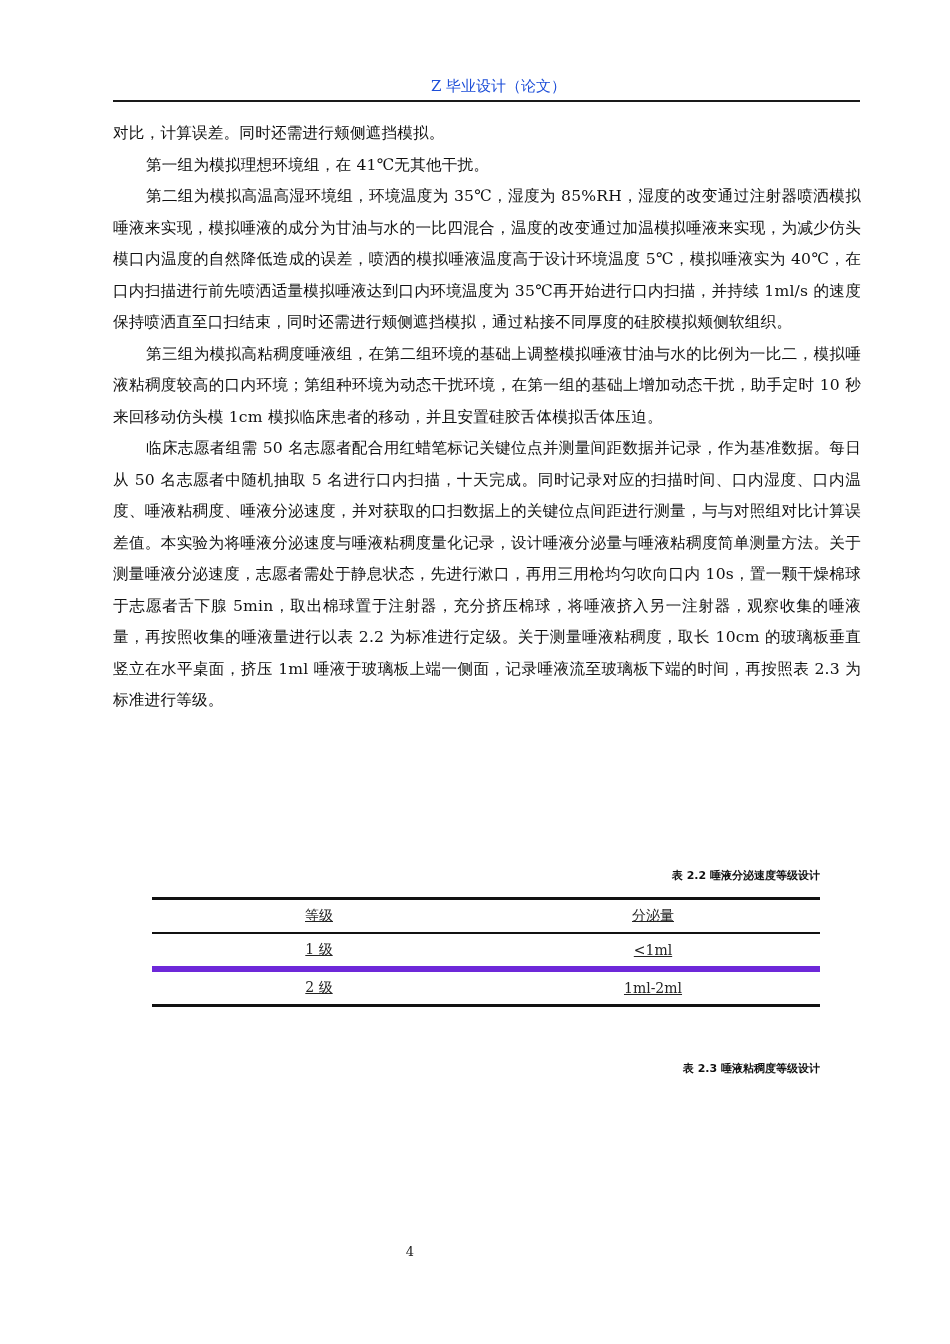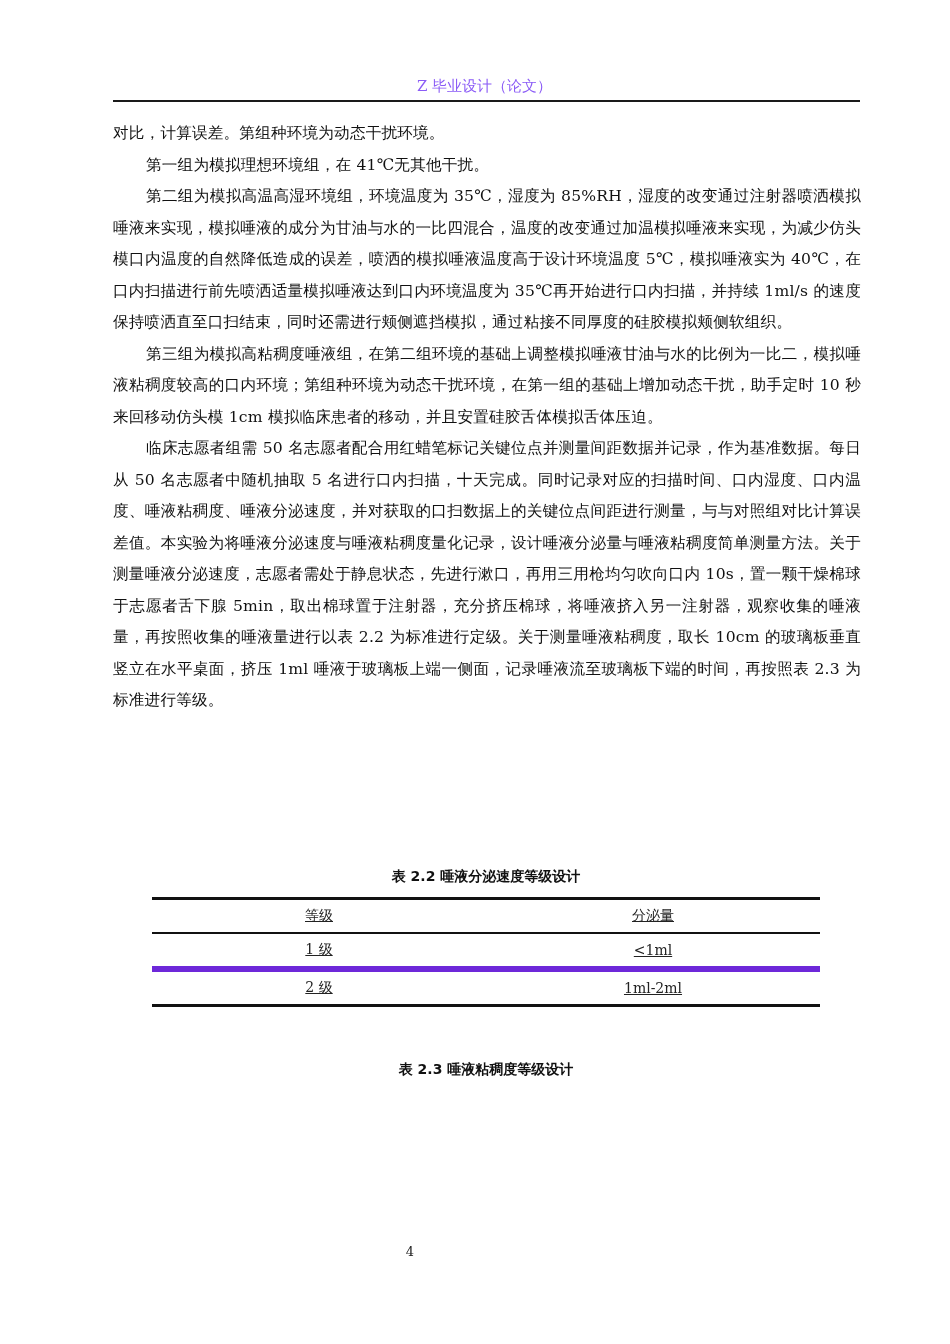--- a/index.html
+++ b/index.html
@@ -1,49 +1,49 @@
 <!DOCTYPE html>
 <html><head>
 <meta charset="utf-8">
 <style>
   html, body { margin: 0; padding: 0; background: #ffffff; }
   body { width: 950px; height: 1344px; position: relative; overflow: hidden;
          font-family: "DejaVu Serif", "Liberation Serif", serif; color: #111; }
-  .page-header { position: absolute; left: 111px; top: 76px; width: 747px;
-                 text-align: center; font-size: 15px; line-height: 20px; color: #8b5cf6; }
+  .page-header { position: absolute; left: 125px; top: 76px; width: 747px;
+                 text-align: center; font-size: 15px; line-height: 20px; color: #1d4ed8; }
   .header-rule { position: absolute; left: 113px; top: 100px; width: 747px;
                  height: 2px; background: #1a1a1a; }
   .body-text { position: absolute; left: 113px; top: 118px; width: 748px; }
   .para { margin: 0; font-size: 15.6px; line-height: 31.5px; text-align: justify;
           text-justify: inter-character; letter-spacing: 0.2px; }
   .para.indent { text-indent: 33px; }
-  .table-caption { position: absolute; left: 152px; width: 668px; text-align: center;
+  .table-caption { position: absolute; left: 152px; width: 668px; text-align: right;
                    font-family: "DejaVu Sans", "Liberation Sans", sans-serif;
-                   font-size: 14px; font-weight: bold; color: #111; }
+                   font-size: 11px; font-weight: bold; color: #111; }
   .cap-22 { top: 868px; }
   .cap-23 { top: 1061px; }
   table.grade-table { position: absolute; left: 152px; top: 897px; width: 668px;
                       border-collapse: collapse; font-size: 14px; color: #222; text-decoration: underline; }
   table.grade-table th, table.grade-table td { text-align: center; font-weight: normal;
                       height: 32px; padding: 0; }
   table.grade-table thead tr { border-top: 3px solid #111; border-bottom: 2px solid #111; }
   table.grade-table tbody tr { border-bottom: 6px solid #6d28d9; }
   table.grade-table tbody tr:last-child { border-bottom: 3px solid #111; }
   .col-a { width: 50%; }
   .page-number { position: absolute; left: 395px; top: 1244px; width: 30px;
                  text-align: center; font-size: 13px; color: #222; }
 </style>
 </head>
 <body>
 
 <div class="page-header">Z 毕业设计（论文）</div>
 <div class="header-rule"></div>
 
 <div class="body-text">
-  <p class="para">对比，计算误差。第组种环境为动态干扰环境。</p>
+  <p class="para">对比，计算误差。同时还需进行颊侧遮挡模拟。</p>
   <p class="para indent">第一组为模拟理想环境组，在 41℃无其他干扰。</p>
   <p class="para indent">第二组为模拟高温高湿环境组，环境温度为 35℃，湿度为 85%RH，湿度的改变通过注射器喷洒模拟唾液来实现，模拟唾液的成分为甘油与水的一比四混合，温度的改变通过加温模拟唾液来实现，为减少仿头模口内温度的自然降低造成的误差，喷洒的模拟唾液温度高于设计环境温度 5℃，模拟唾液实为 40℃，在口内扫描进行前先喷洒适量模拟唾液达到口内环境温度为 35℃再开始进行口内扫描，并持续 1ml/s 的速度保持喷洒直至口扫结束，同时还需进行颊侧遮挡模拟，通过粘接不同厚度的硅胶模拟颊侧软组织。</p>
   <p class="para indent">第三组为模拟高粘稠度唾液组，在第二组环境的基础上调整模拟唾液甘油与水的比例为一比二，模拟唾液粘稠度较高的口内环境；第组种环境为动态干扰环境，在第一组的基础上增加动态干扰，助手定时 10 秒来回移动仿头模 1cm 模拟临床患者的移动，并且安置硅胶舌体模拟舌体压迫。</p>
   <p class="para indent">临床志愿者组需 50 名志愿者配合用红蜡笔标记关键位点并测量间距数据并记录，作为基准数据。每日从 50 名志愿者中随机抽取 5 名进行口内扫描，十天完成。同时记录对应的扫描时间、口内湿度、口内温度、唾液粘稠度、唾液分泌速度，并对获取的口扫数据上的关键位点间距进行测量，与与对照组对比计算误差值。本实验为将唾液分泌速度与唾液粘稠度量化记录，设计唾液分泌量与唾液粘稠度简单测量方法。关于测量唾液分泌速度，志愿者需处于静息状态，先进行漱口，再用三用枪均匀吹向口内 10s，置一颗干燥棉球于志愿者舌下腺 5min，取出棉球置于注射器，充分挤压棉球，将唾液挤入另一注射器，观察收集的唾液量，再按照收集的唾液量进行以表 2.2 为标准进行定级。关于测量唾液粘稠度，取长 10cm 的玻璃板垂直竖立在水平桌面，挤压 1ml 唾液于玻璃板上端一侧面，记录唾液流至玻璃板下端的时间，再按照表 2.3 为标准进行等级。</p>
 </div>
 
 <div class="table-caption cap-22">表 2.2  唾液分泌速度等级设计</div>
 
 <table class="grade-table">
   <thead>

